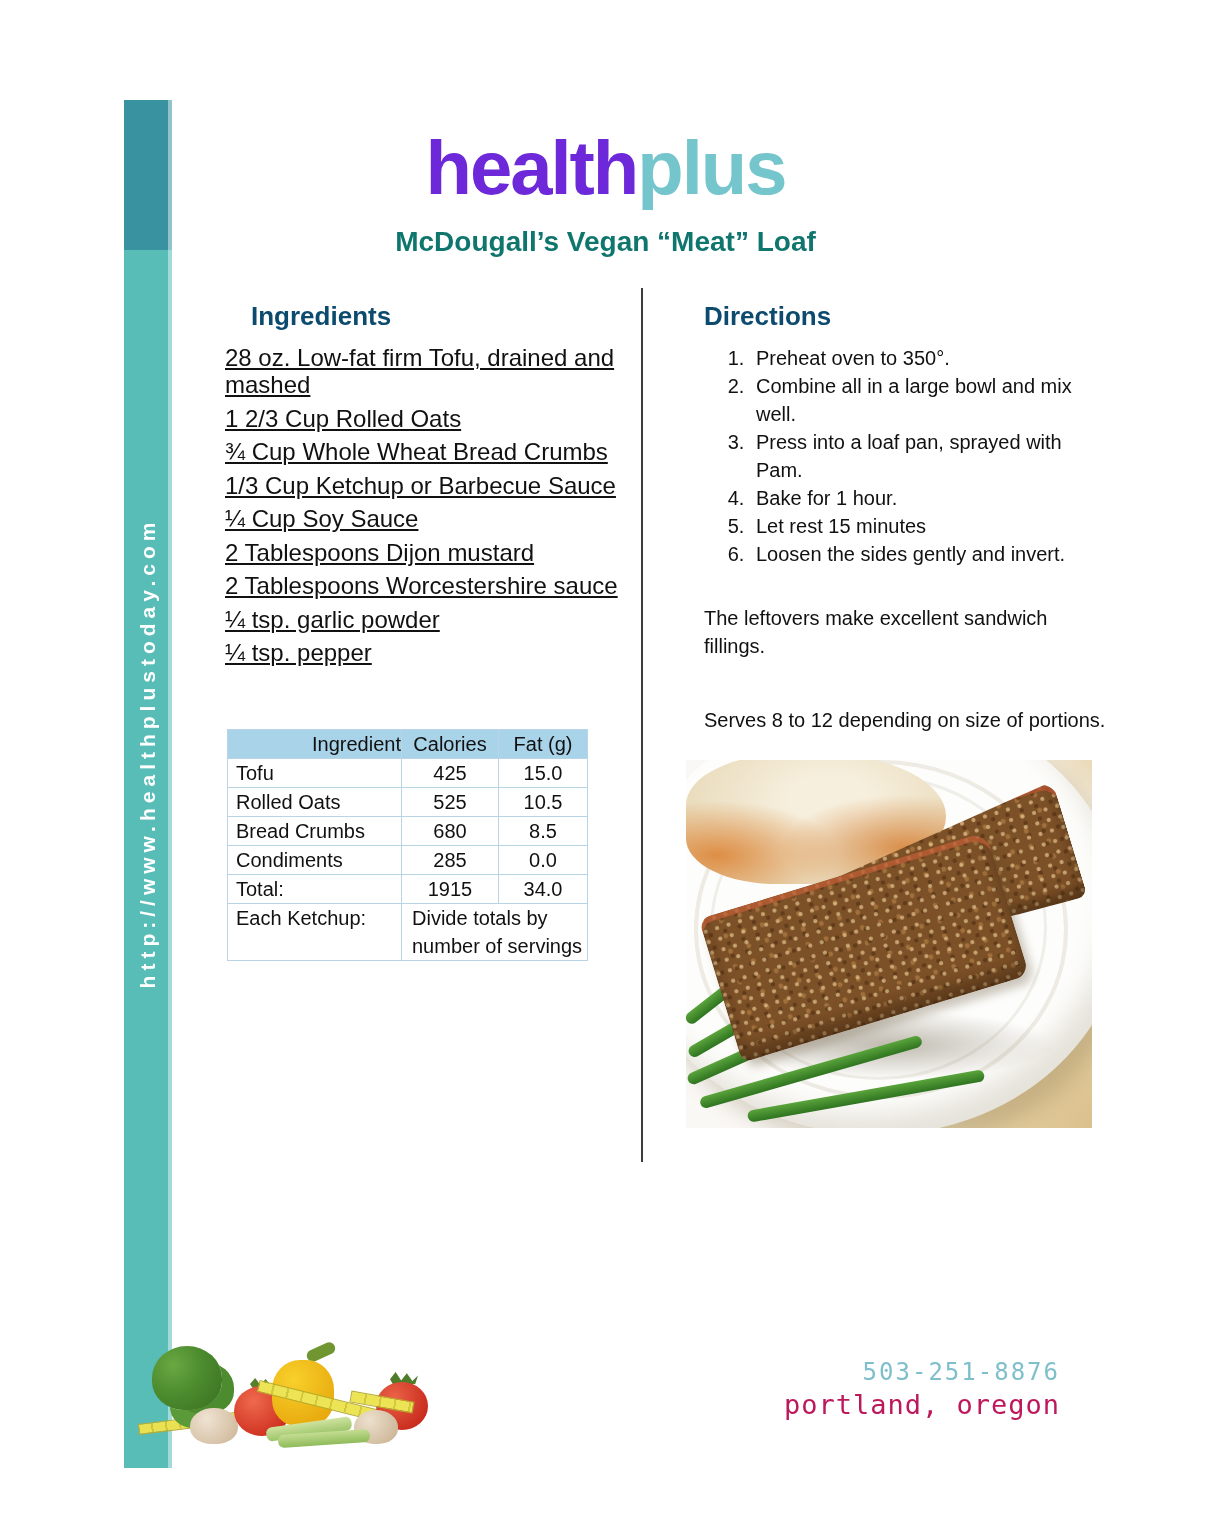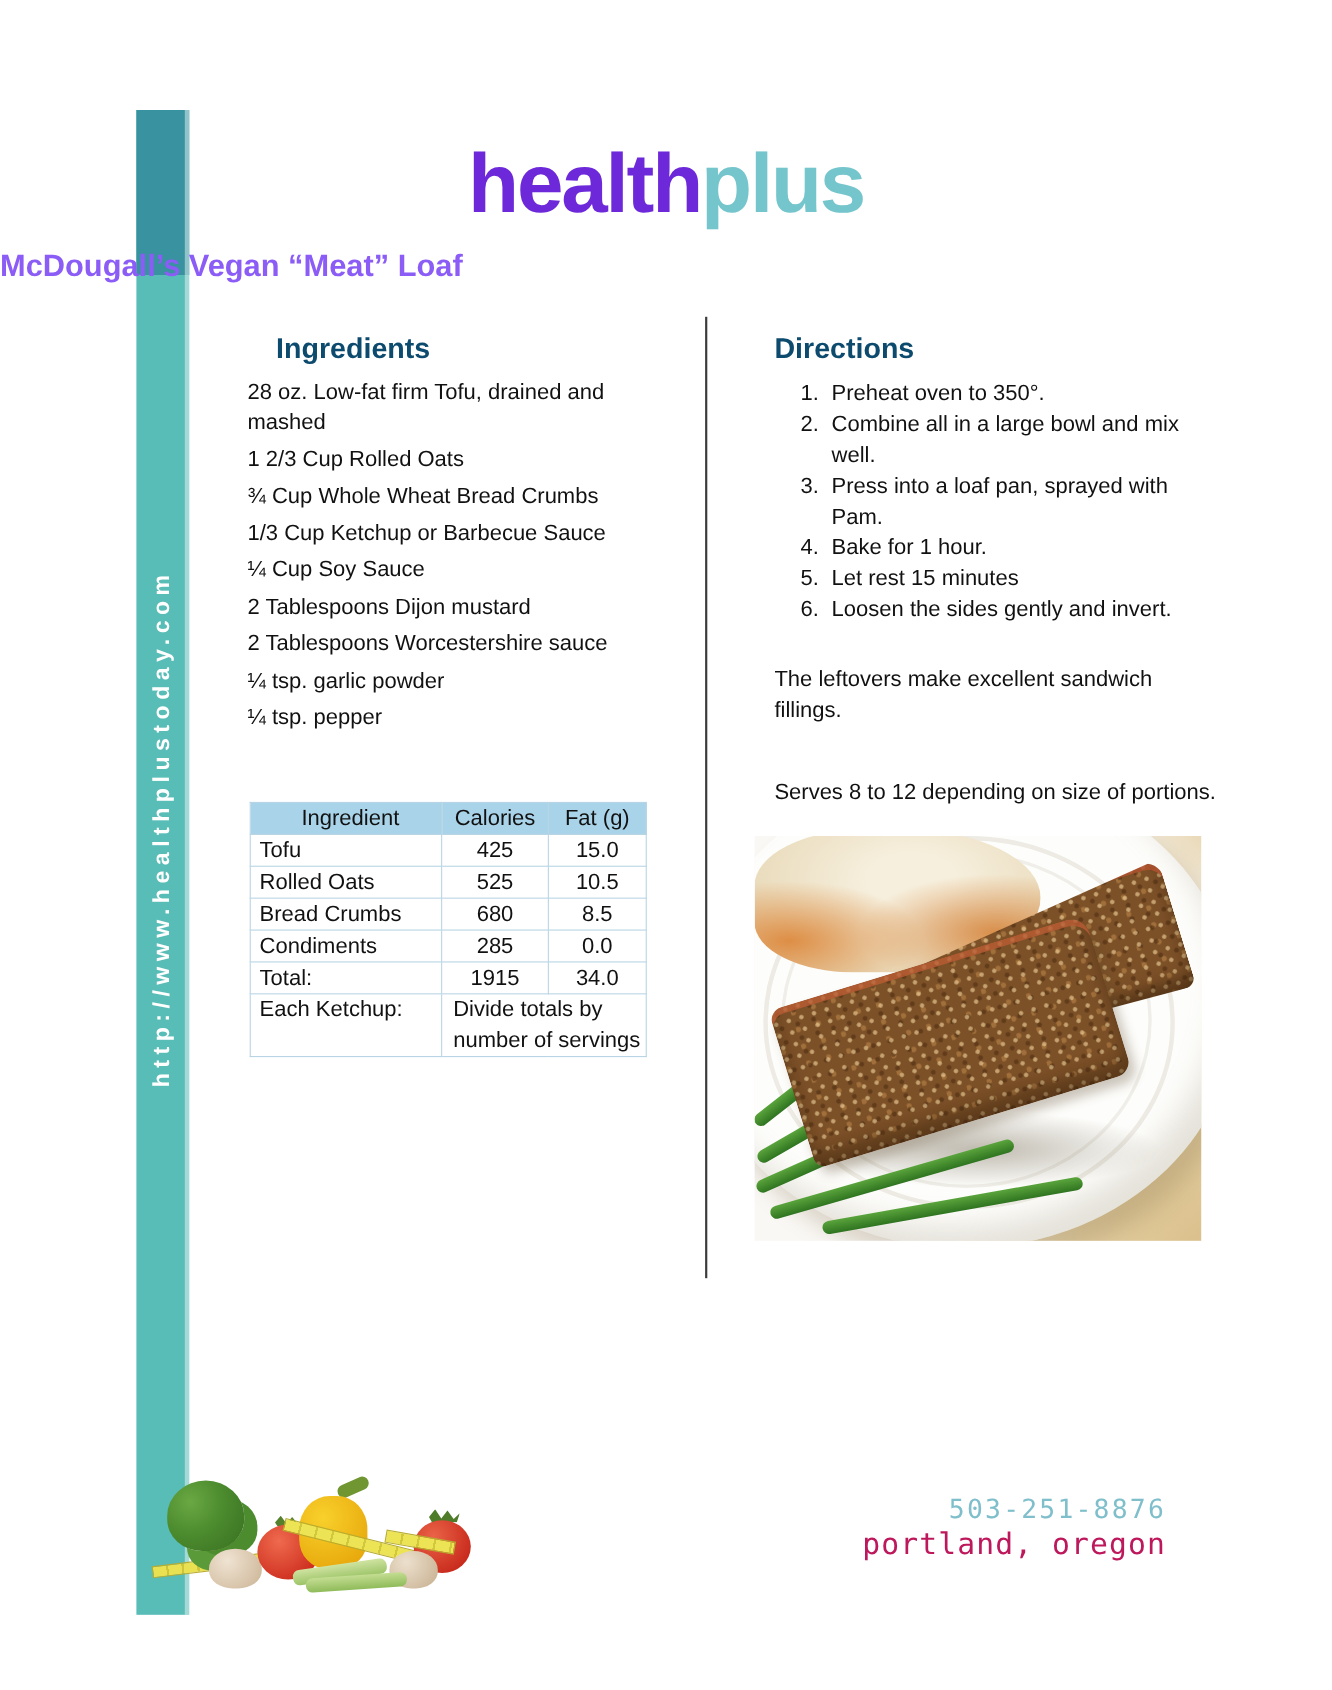--- a/index.html
+++ b/index.html
@@ -12,36 +12,36 @@
   .sidebar-top { position:absolute; left:0; top:0; width:100%; height:150px; background:#38929f; }
   .sidebar-edge { position:absolute; right:0; top:0; bottom:0; width:4px; background:rgba(255,255,255,0.45); }
   .sidebar-url { position:absolute; left:50%; top:653px; transform:translate(-50%,-50%) rotate(-90deg);
     white-space:nowrap; color:#ffffff; font-weight:bold; font-size:21px; letter-spacing:5px; }
 
   
   .logo { position:absolute; left:0; right:0; top:130px; text-align:center;
     font-size:76px; font-weight:bold; letter-spacing:-2px; line-height:1; }
   .logo .l1 { color:#6d28d9; }
   .logo .l2 { color:#74c5cc; }
-  .doc-title { position:absolute; left:0; right:0; top:226px; text-align:left;
-    font-size:28px; font-weight:bold; color:#8b5cf6; }
+  .doc-title { position:absolute; left:0; right:0; top:226px; text-align:center;
+    font-size:28px; font-weight:bold; color:#0f766e; }
 
   
   .divider { position:absolute; left:641px; top:288px; width:2px; height:874px; background:#3c3c3c; }
 
   
   .ingredients { position:absolute; left:225px; top:301px; width:400px; }
   .sec-heading { font-size:26px; font-weight:bold; color:#0c4a6e; }
   .ingredients .sec-heading { padding-left:26px; margin-bottom:12px; }
-  .ing { font-size:20px; line-height:27px; margin-bottom:6.5px; }
+  .ing { font-size:24px; line-height:27px; margin-bottom:6.5px;text-decoration:underline; }
 
   
   .nut-table { position:absolute; left:227px; top:729px; border-collapse:collapse; font-size:20px; }
   .nut-table th, .nut-table td { border:1px solid #b9d5e5; line-height:28px; vertical-align:top; }
-  .nut-table th { background:#a9d3e8; font-weight:normal; text-align:center; }
+  .nut-table th { background:#a9d3e8; font-weight:normal; text-align:right; }
   .col-ing   { width:174px; }
   .col-cal   { width:97px; }
   .col-fat   { width:89px; }
   .nut-table th.c1, .nut-table td.c1 { padding-left:8px; }
   .nut-table th.c2, .nut-table td.c2, .nut-table th.c3, .nut-table td.c3 { text-align:center; }
   .nut-table td.serve-val { padding-left:10px; }
 
   
   .directions { position:absolute; left:660px; top:301px; width:476px;margin-left:44px; }
   .directions ol { margin-top:12px; padding-left:46px; }

